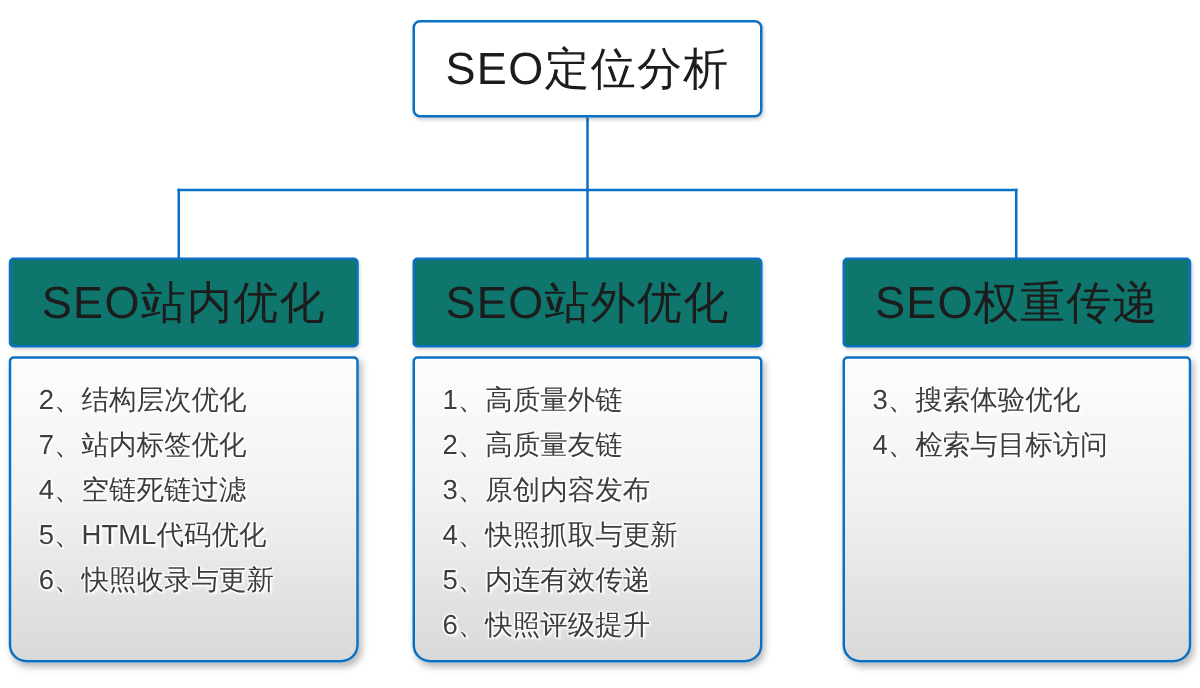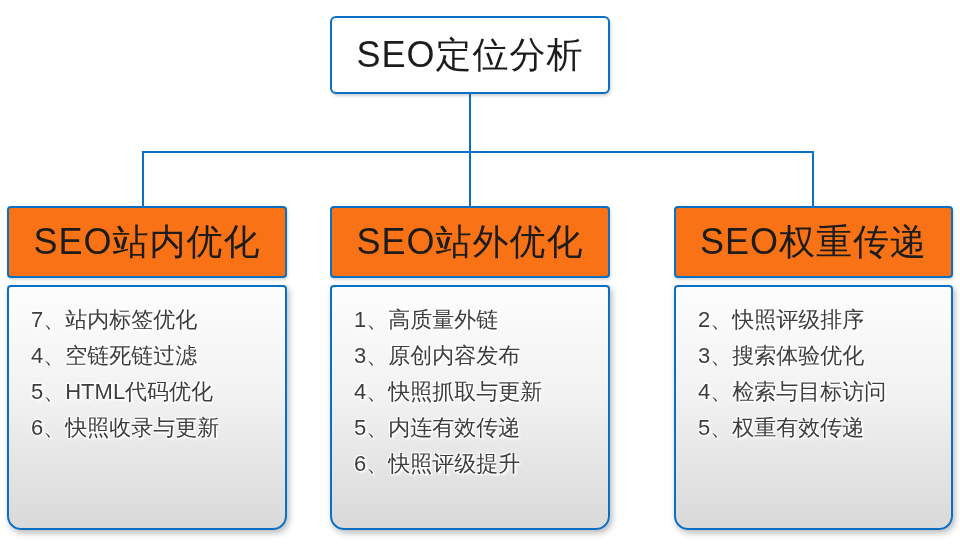--- a/index.html
+++ b/index.html
@@ -24,21 +24,21 @@
   .root-node .title { font-size: 36px; color: #1c1c1c; letter-spacing: 1px; white-space: nowrap; }
 
   
   .col { position: absolute; top: 206px; width: 280px; }
   .col-1 { left: 7px; }
   .col-2 { left: 330px; }
   .col-3 { left: 674px; width: 279px; }
 
   .col-header {
     position: absolute; left: 0; top: 0; width: 100%; height: 72px;
-    background: #f97316; border: 2px solid var(--accent); border-radius: 4px;
+    background: #0f766e; border: 2px solid var(--accent); border-radius: 4px;
     display: flex; align-items: center; justify-content: center;
     box-shadow: 1px 2px 3px rgba(0,0,0,0.15);
   }
   .col-header .title { font-size: 36px; color: #1c1c1c; letter-spacing: 1px; white-space: nowrap; }
 
   .col-list {
     position: absolute; left: 0; top: 79px; width: 100%; height: 245px;
     border: 2px solid var(--accent);
     border-radius: 4px 4px 14px 14px;
     background: linear-gradient(to bottom, #fdfdfd 0%, #f2f2f2 45%, #d9d9d9 100%);
@@ -65,45 +65,45 @@
 
   <div class="root-node">
     <span class="title">SEO定位分析</span>
   </div>
 
   <div class="col col-1">
     <div class="col-header">
       <span class="title">SEO站内优化</span>
     </div>
     <div class="col-list">
+      <div class="item">2、结构层次优化</div>
       <div class="item">7、站内标签优化</div>
       <div class="item">4、空链死链过滤</div>
       <div class="item">5、HTML代码优化</div>
       <div class="item">6、快照收录与更新</div>
     </div>
   </div>
 
   <div class="col col-2">
     <div class="col-header">
       <span class="title">SEO站外优化</span>
     </div>
     <div class="col-list">
       <div class="item">1、高质量外链</div>
+      <div class="item">2、高质量友链</div>
       <div class="item">3、原创内容发布</div>
       <div class="item">4、快照抓取与更新</div>
       <div class="item">5、内连有效传递</div>
       <div class="item">6、快照评级提升</div>
     </div>
   </div>
 
   <div class="col col-3">
     <div class="col-header">
       <span class="title">SEO权重传递</span>
     </div>
     <div class="col-list">
-      <div class="item">2、快照评级排序</div>
       <div class="item">3、搜索体验优化</div>
       <div class="item">4、检索与目标访问</div>
-      <div class="item">5、权重有效传递</div>
     </div>
   </div>
 
 </div>
 
 </body></html>

